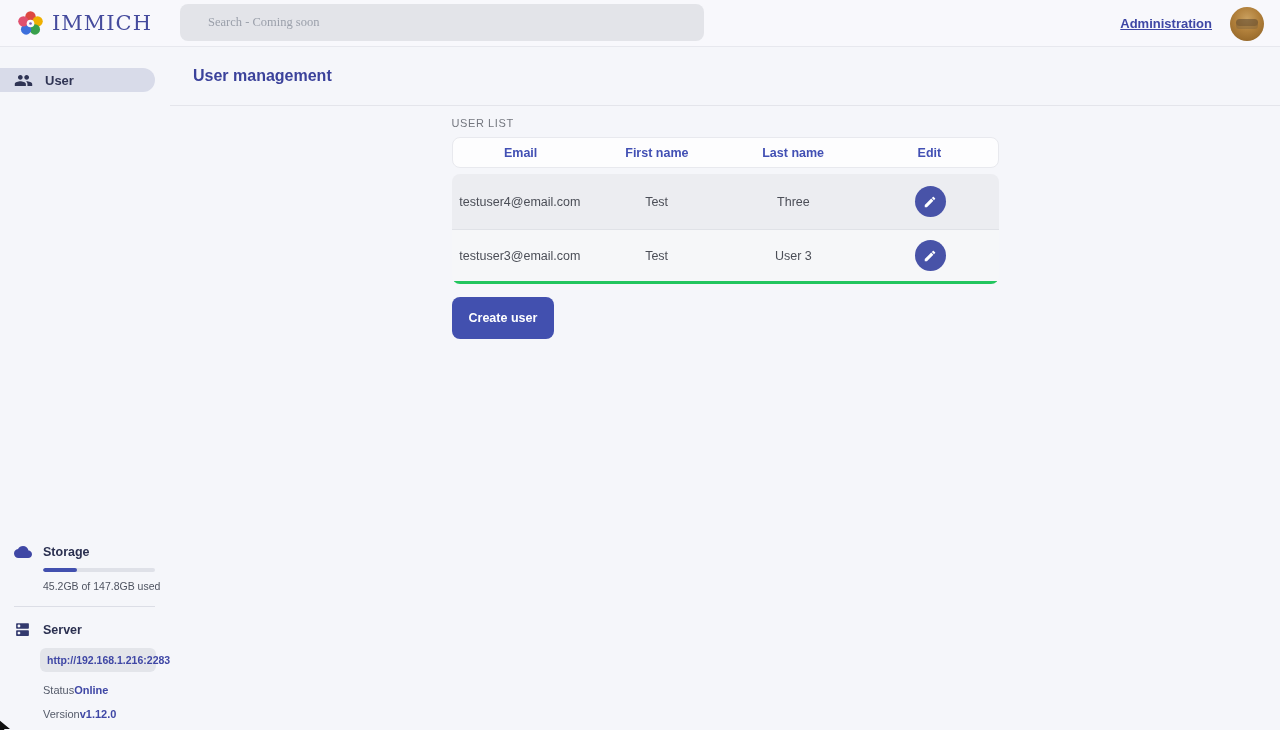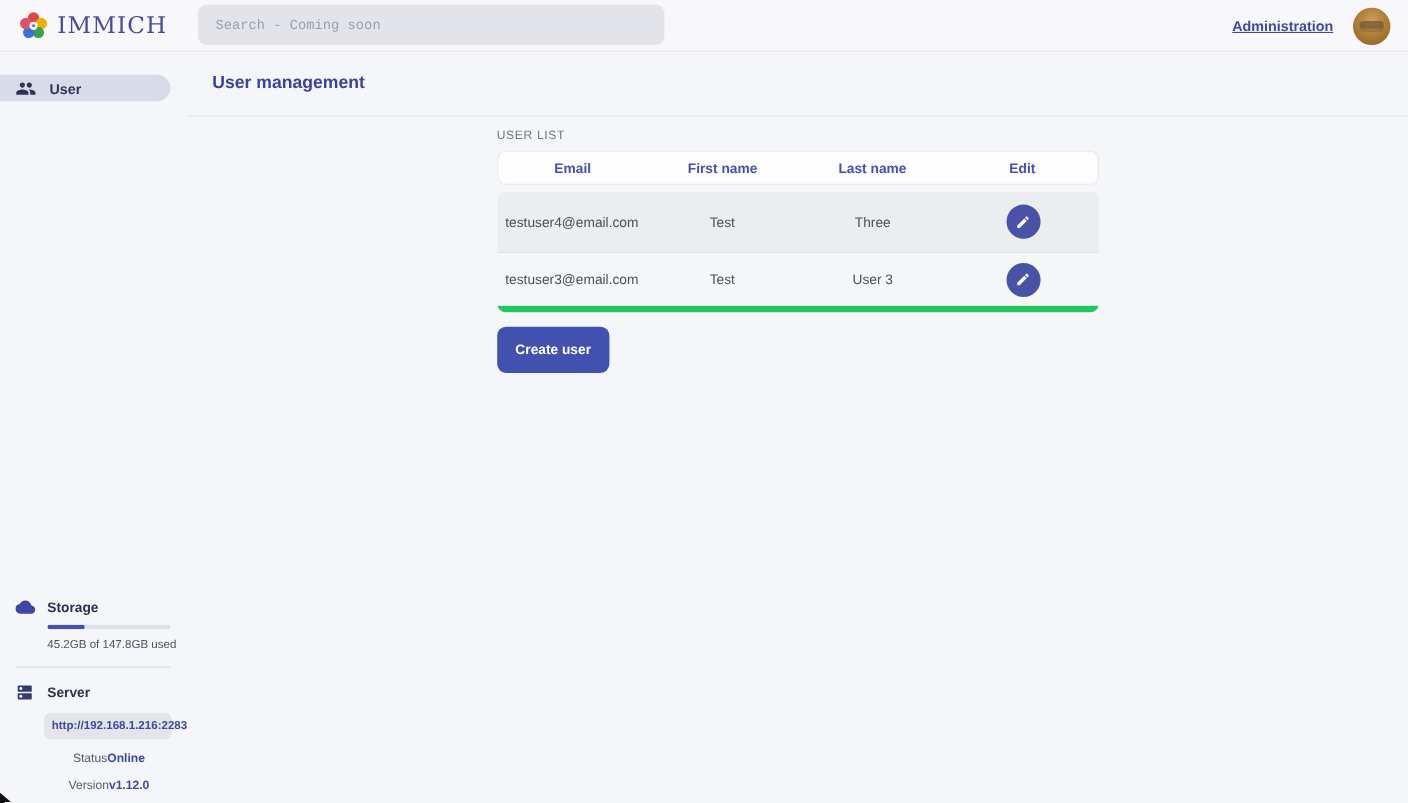--- a/index.html
+++ b/index.html
@@ -27,28 +27,28 @@
   }
   .brand-name {
     font-family: "DejaVu Serif", serif;
     font-size: 21px;
     letter-spacing: 1px;
     color: #454b9d;
   }
   .search-box {
     position: absolute;
     left: 180px; top: 4px;
-    width: 424px; height: 37px;
+    width: 524px; height: 37px;
     background: #e3e4e9;
     border: none;
     border-radius: 8px;
-    padding: 0 16px;
+    padding: 0 28px;
     font-size: 12.5px;
     color: #5a5e68;
-    font-family: Liberation Mono, monospace;
+    font-family: Liberation Serif, serif;
     outline: none;
   }
   .search-box::placeholder { color: #9ba0ab; }
   .nav-right {
     position: absolute;
     right: 16px; top: 0; height: 47px;
     display: flex; align-items: center; gap: 18px;
   }
   .admin-link {
     font-size: 13px;
@@ -143,21 +143,21 @@
     border-radius: 6px;
     padding: 6px 7px;
     text-align: center;
     font-size: 10.5px;
     font-weight: bold;
     color: #3f47a5;
     white-space: nowrap;
   }
   .kv-row {
     display: flex;
-    justify-content: center;
+    justify-content: flex-start;
     margin: 12px 15px 0 43px;
     font-size: 11px;
   }
   .kv-label { color: #555b6a; }
   .kv-value { color: #3f47a5; font-weight: bold; }
 
   
   .main { flex: 1; display: flex; flex-direction: column; }
   .main-header {
     height: 59px;
@@ -198,21 +198,21 @@
     border-radius: 8px;
     overflow: hidden;
   }
   .t-row {
     height: 55px;
     display: grid;
     grid-template-columns: 1fr 1fr 1fr 1fr;
     align-items: center;
   }
   .t-row.shade { background: #ecedf1; }
-  .t-row.light { background: #f6f7f9; border-top: 1px solid #e0e2e7; border-bottom: 6px solid #22c55e; }
+  .t-row.light { background: #f6f7f9; border-top: 1px solid #e0e2e7; border-bottom: 3px solid #22c55e; }
   .t-cell {
     text-align: center;
     font-size: 12.5px;
     color: #4b4e57;
   }
   .edit-cell { display: flex; justify-content: center; }
   .edit-btn {
     width: 31px; height: 31px;
     border-radius: 50%;
     background: #4853a8;

